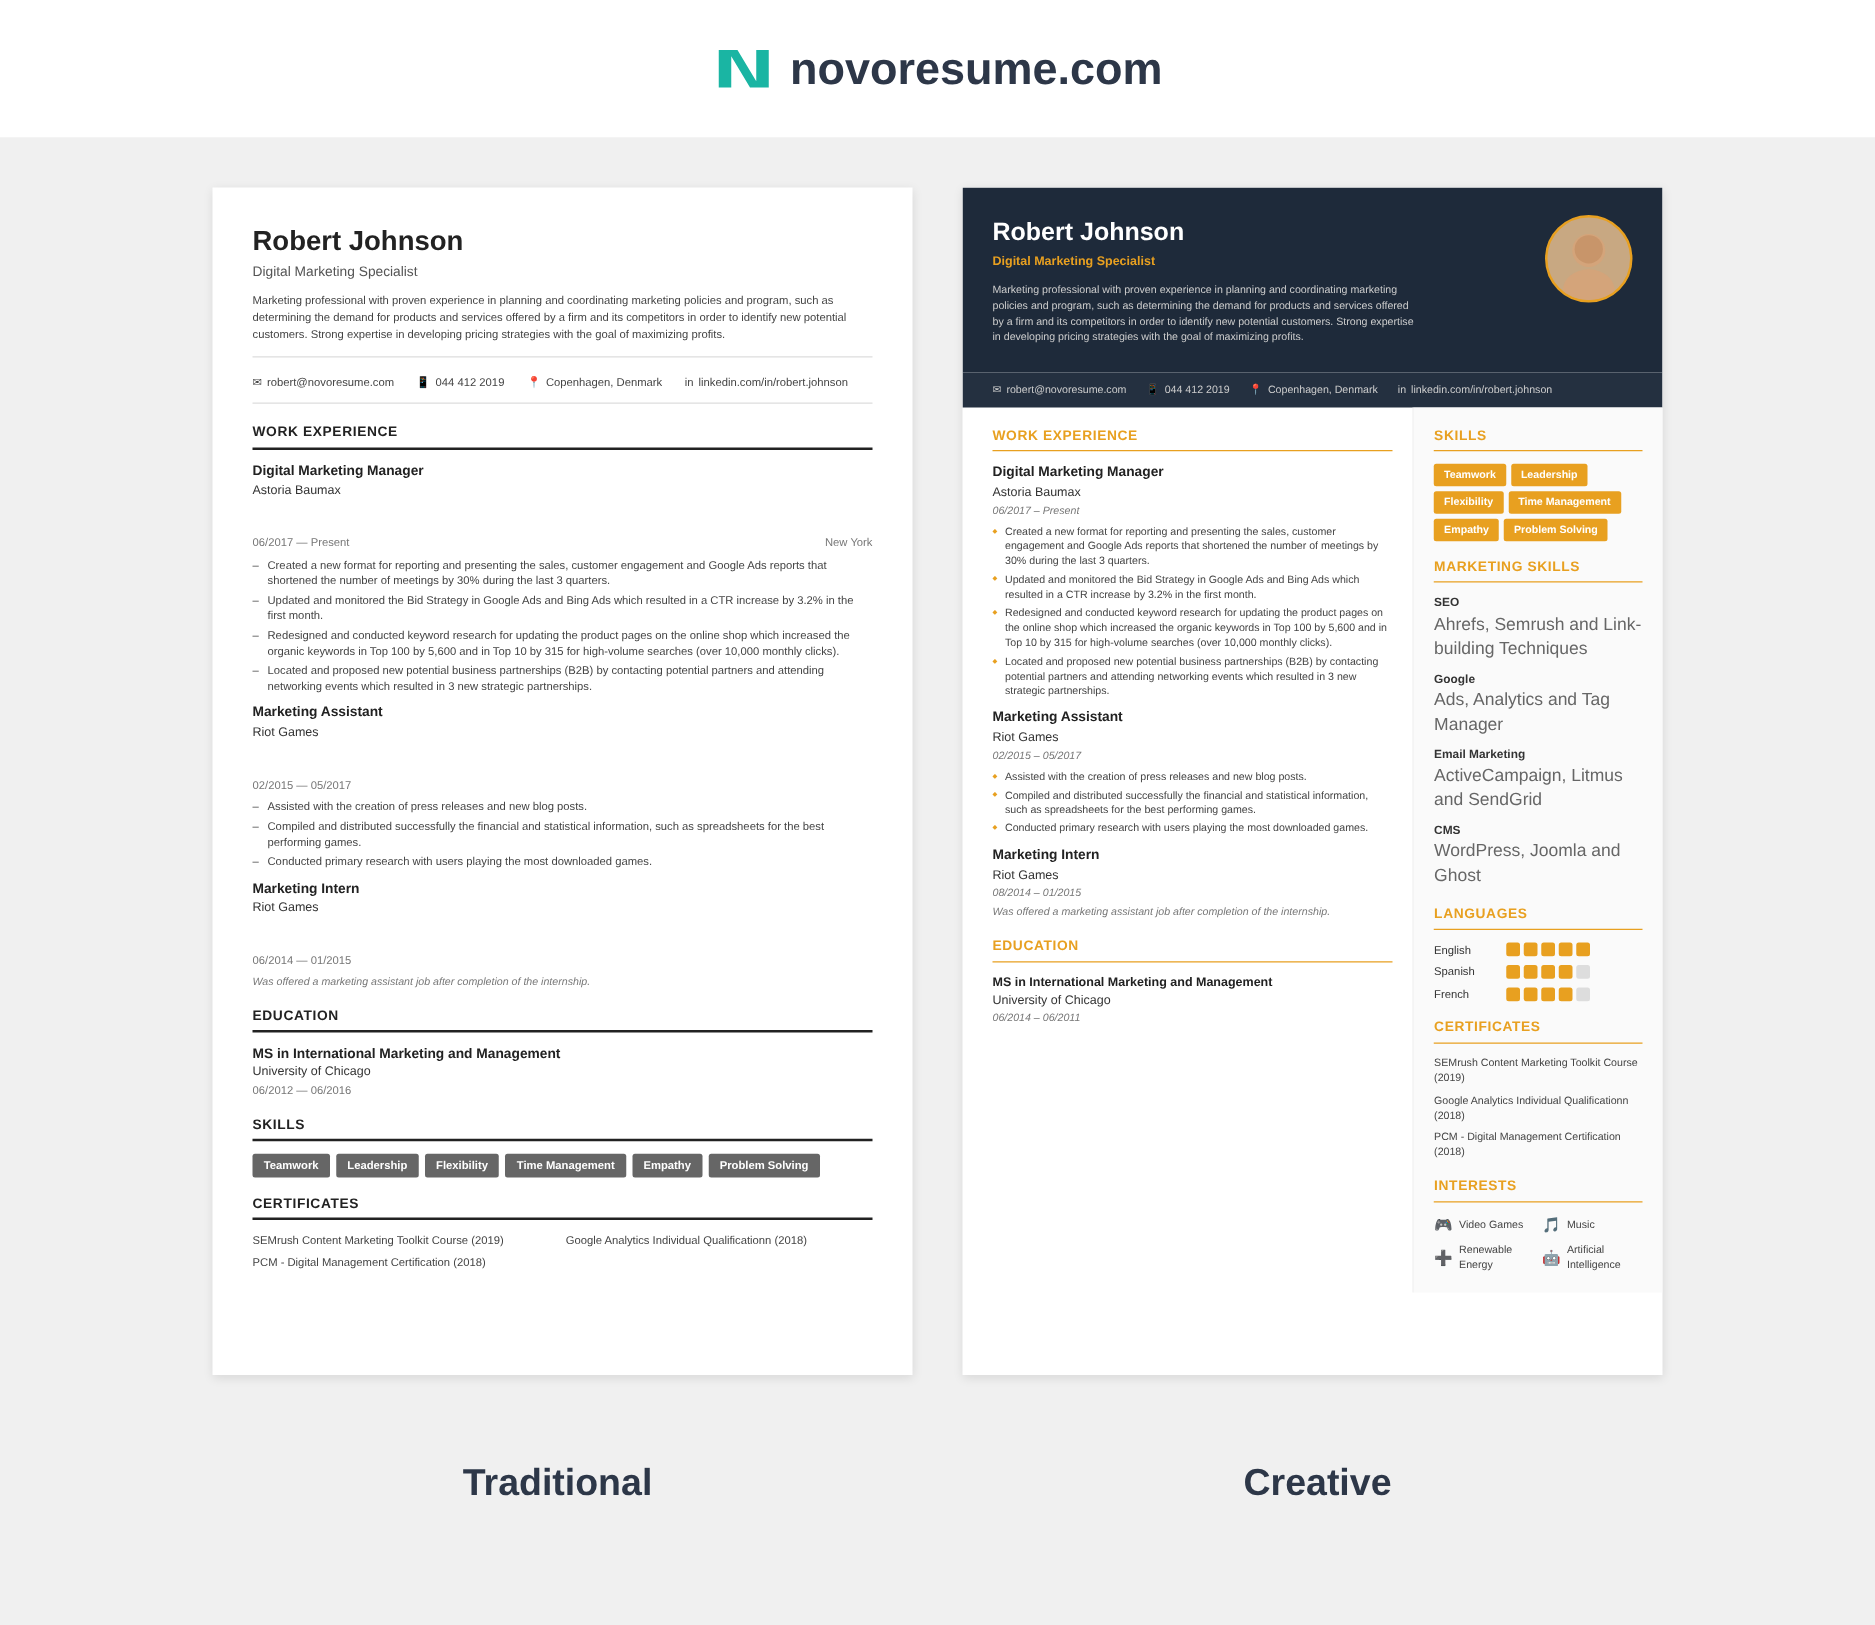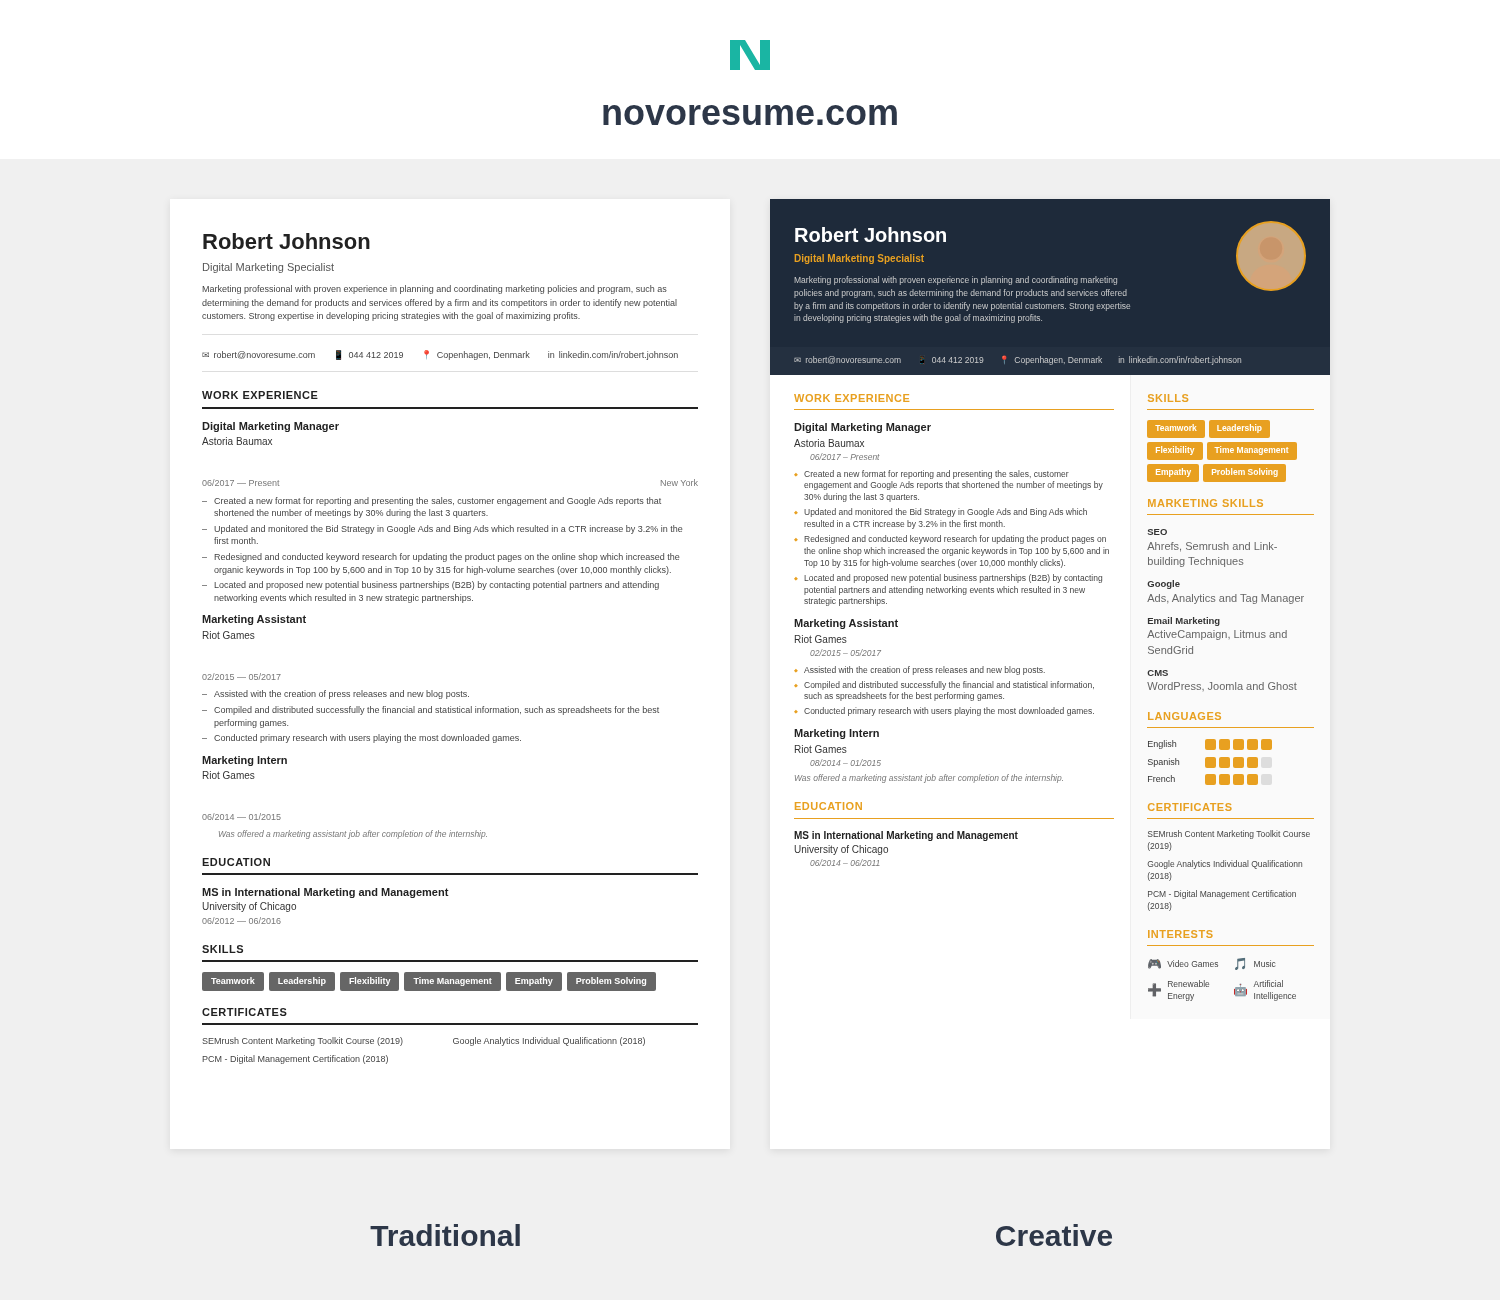--- a/index.html
+++ b/index.html
@@ -13,21 +13,20 @@
     
     .header {
       background: white;
       text-align: center;
       padding: 30px 0 25px;
     }
     .logo-container {
       display: inline-flex;
       align-items: center;
       gap: 12px;
-      flex-direction: column;
     }
     .logo-icon {
       width: 50px;
       height: 50px;
     }
     .logo-text {
       font-size: 36px;
       font-weight: 700;
       color: #2d3748;
     }
@@ -301,21 +300,21 @@
     }
     .marketing-skill {
       margin-bottom: 8px;
     }
     .marketing-skill-name {
       font-size: 9.5px;
       font-weight: 700;
       color: #333;
     }
     .marketing-skill-desc {
-      font-size: 11px;
+      font-size: 14px;
       color: #666;
     }
     .language-row {
       display: flex;
       align-items: center;
       gap: 8px;
       margin-bottom: 5px;
     }
     .language-name {
       font-size: 9px;
@@ -368,21 +367,20 @@
       text-align: center;
       font-size: 30px;
       font-weight: 700;
       color: #2d3748;
     }
 
     .italic-date {
       font-style: italic;
       color: #777;
       font-size: 8.5px;
-      margin-left: 16px;
     }
   </style>
 </head>
 <body>
 
 <div class="header">
   <div class="logo-container">
     <svg class="logo-icon" viewBox="0 0 50 50" xmlns="http://www.w3.org/2000/svg">
       <polygon points="5,40 5,10 20,10 35,35 35,10 45,10 45,40 30,40 15,15 15,40" fill="#1ab5a3"></polygon>
     </svg>

